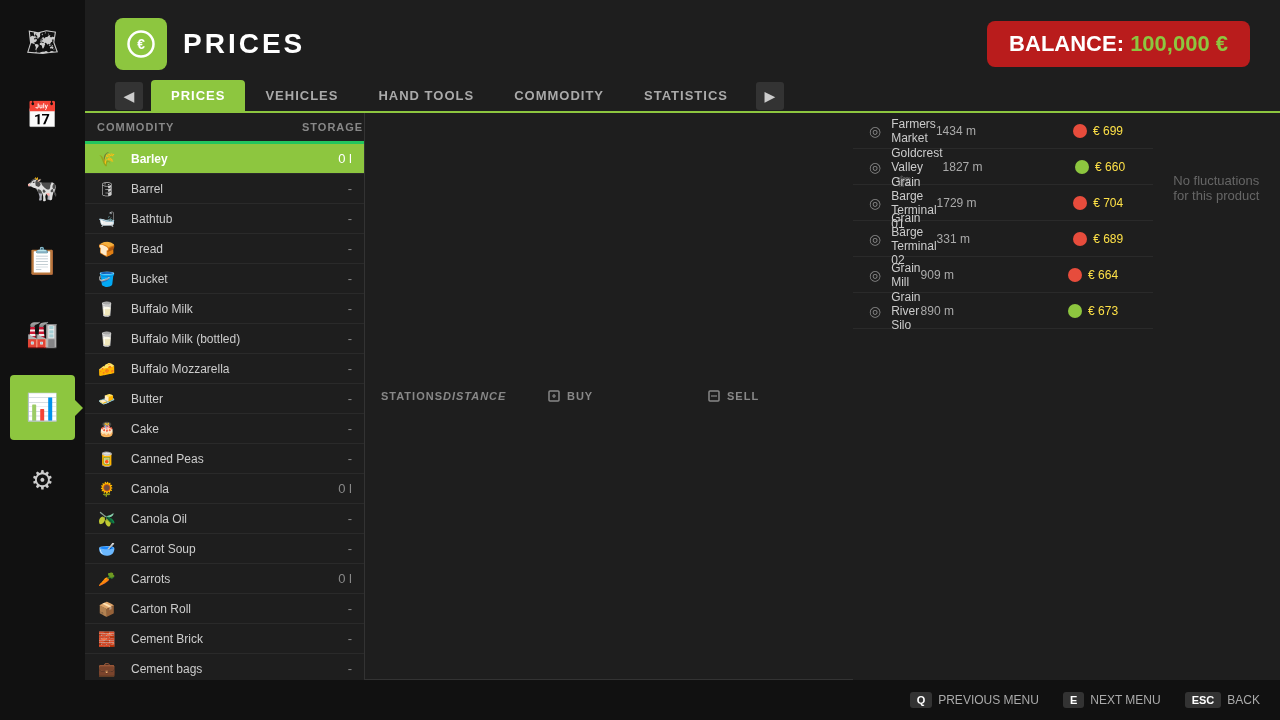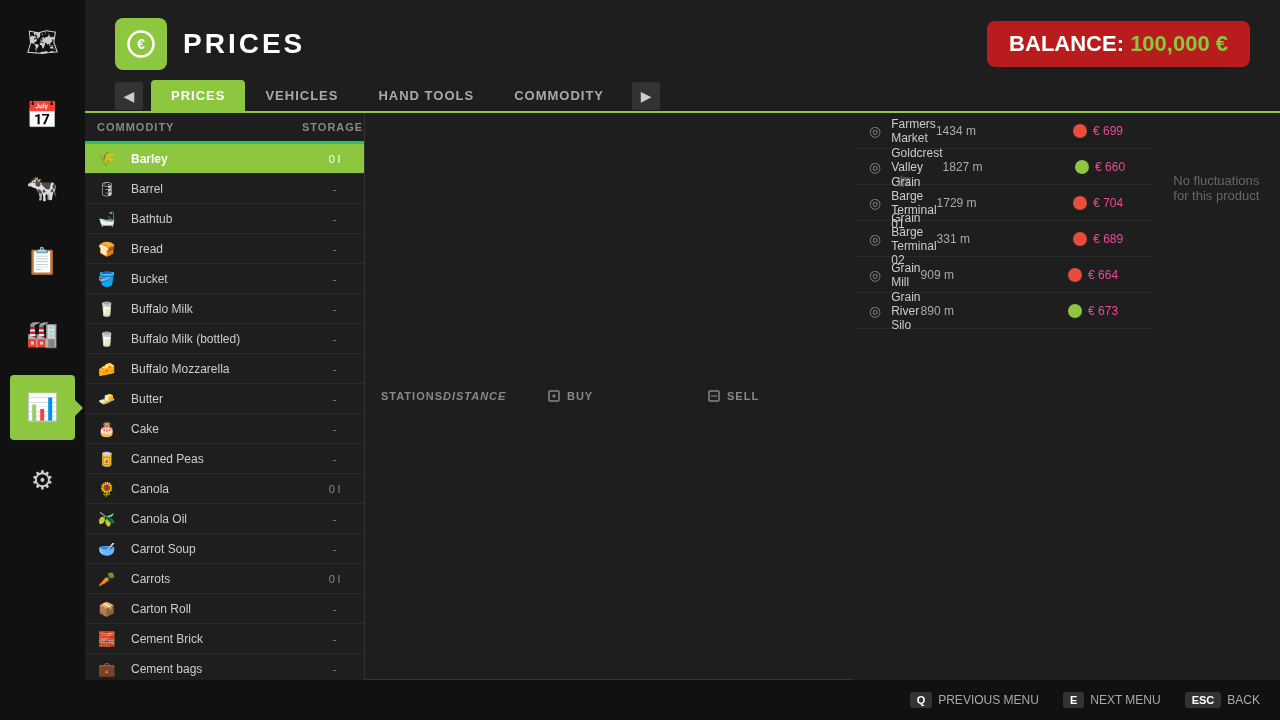--- a/index.html
+++ b/index.html
@@ -203,22 +203,22 @@
       flex-shrink: 0;
     }
     .commodity-name {
       flex: 1;
       font-size: 12px;
       color: #ccc;
       padding-left: 6px;
     }
     .commodity-storage {
       width: 35px;
-      text-align: center;
-      font-size: 11px;
+      text-align: right;
+      font-size: 13px;
       color: #888;
     }
 
     
     .stations-panel {
       flex: 1;
       display: flex;
       flex-direction: row;
       overflow: hidden;
     }
@@ -278,21 +278,21 @@
       color: #aaa;
     }
     .station-buy {
       width: 160px;
       font-size: 12px;
       color: #aaa;
     }
     .station-sell {
       width: 130px;
       font-size: 12px;
-      color: #ec4899;
+      color: #fde047;
       display: flex;
       align-items: center;
       gap: 6px;
     }
     .price-dot {
       width: 14px;
       height: 14px;
       border-radius: 50%;
       display: inline-block;
       flex-shrink: 0;
@@ -369,20 +369,21 @@
       <span class="balance-amount">100,000 €</span>
     </div>
   </div>
 
   <div class="tabs">
     <div class="tab-arrow">◀</div>
     <div class="tab active">PRICES</div>
     <div class="tab">VEHICLES</div>
     <div class="tab">HAND TOOLS</div>
     <div class="tab">COMMODITY</div>
+    <div class="tab">STATISTICS</div>
     <div class="tab-arrow tab-arrow-right">▶</div>
   </div>
 
   <div class="content">
 
     <div class="commodity-panel">
       <div class="col-headers-left">
         <span class="col-commodity">COMMODITY</span>
         <span class="col-storage">STORAGE</span>
       </div>

